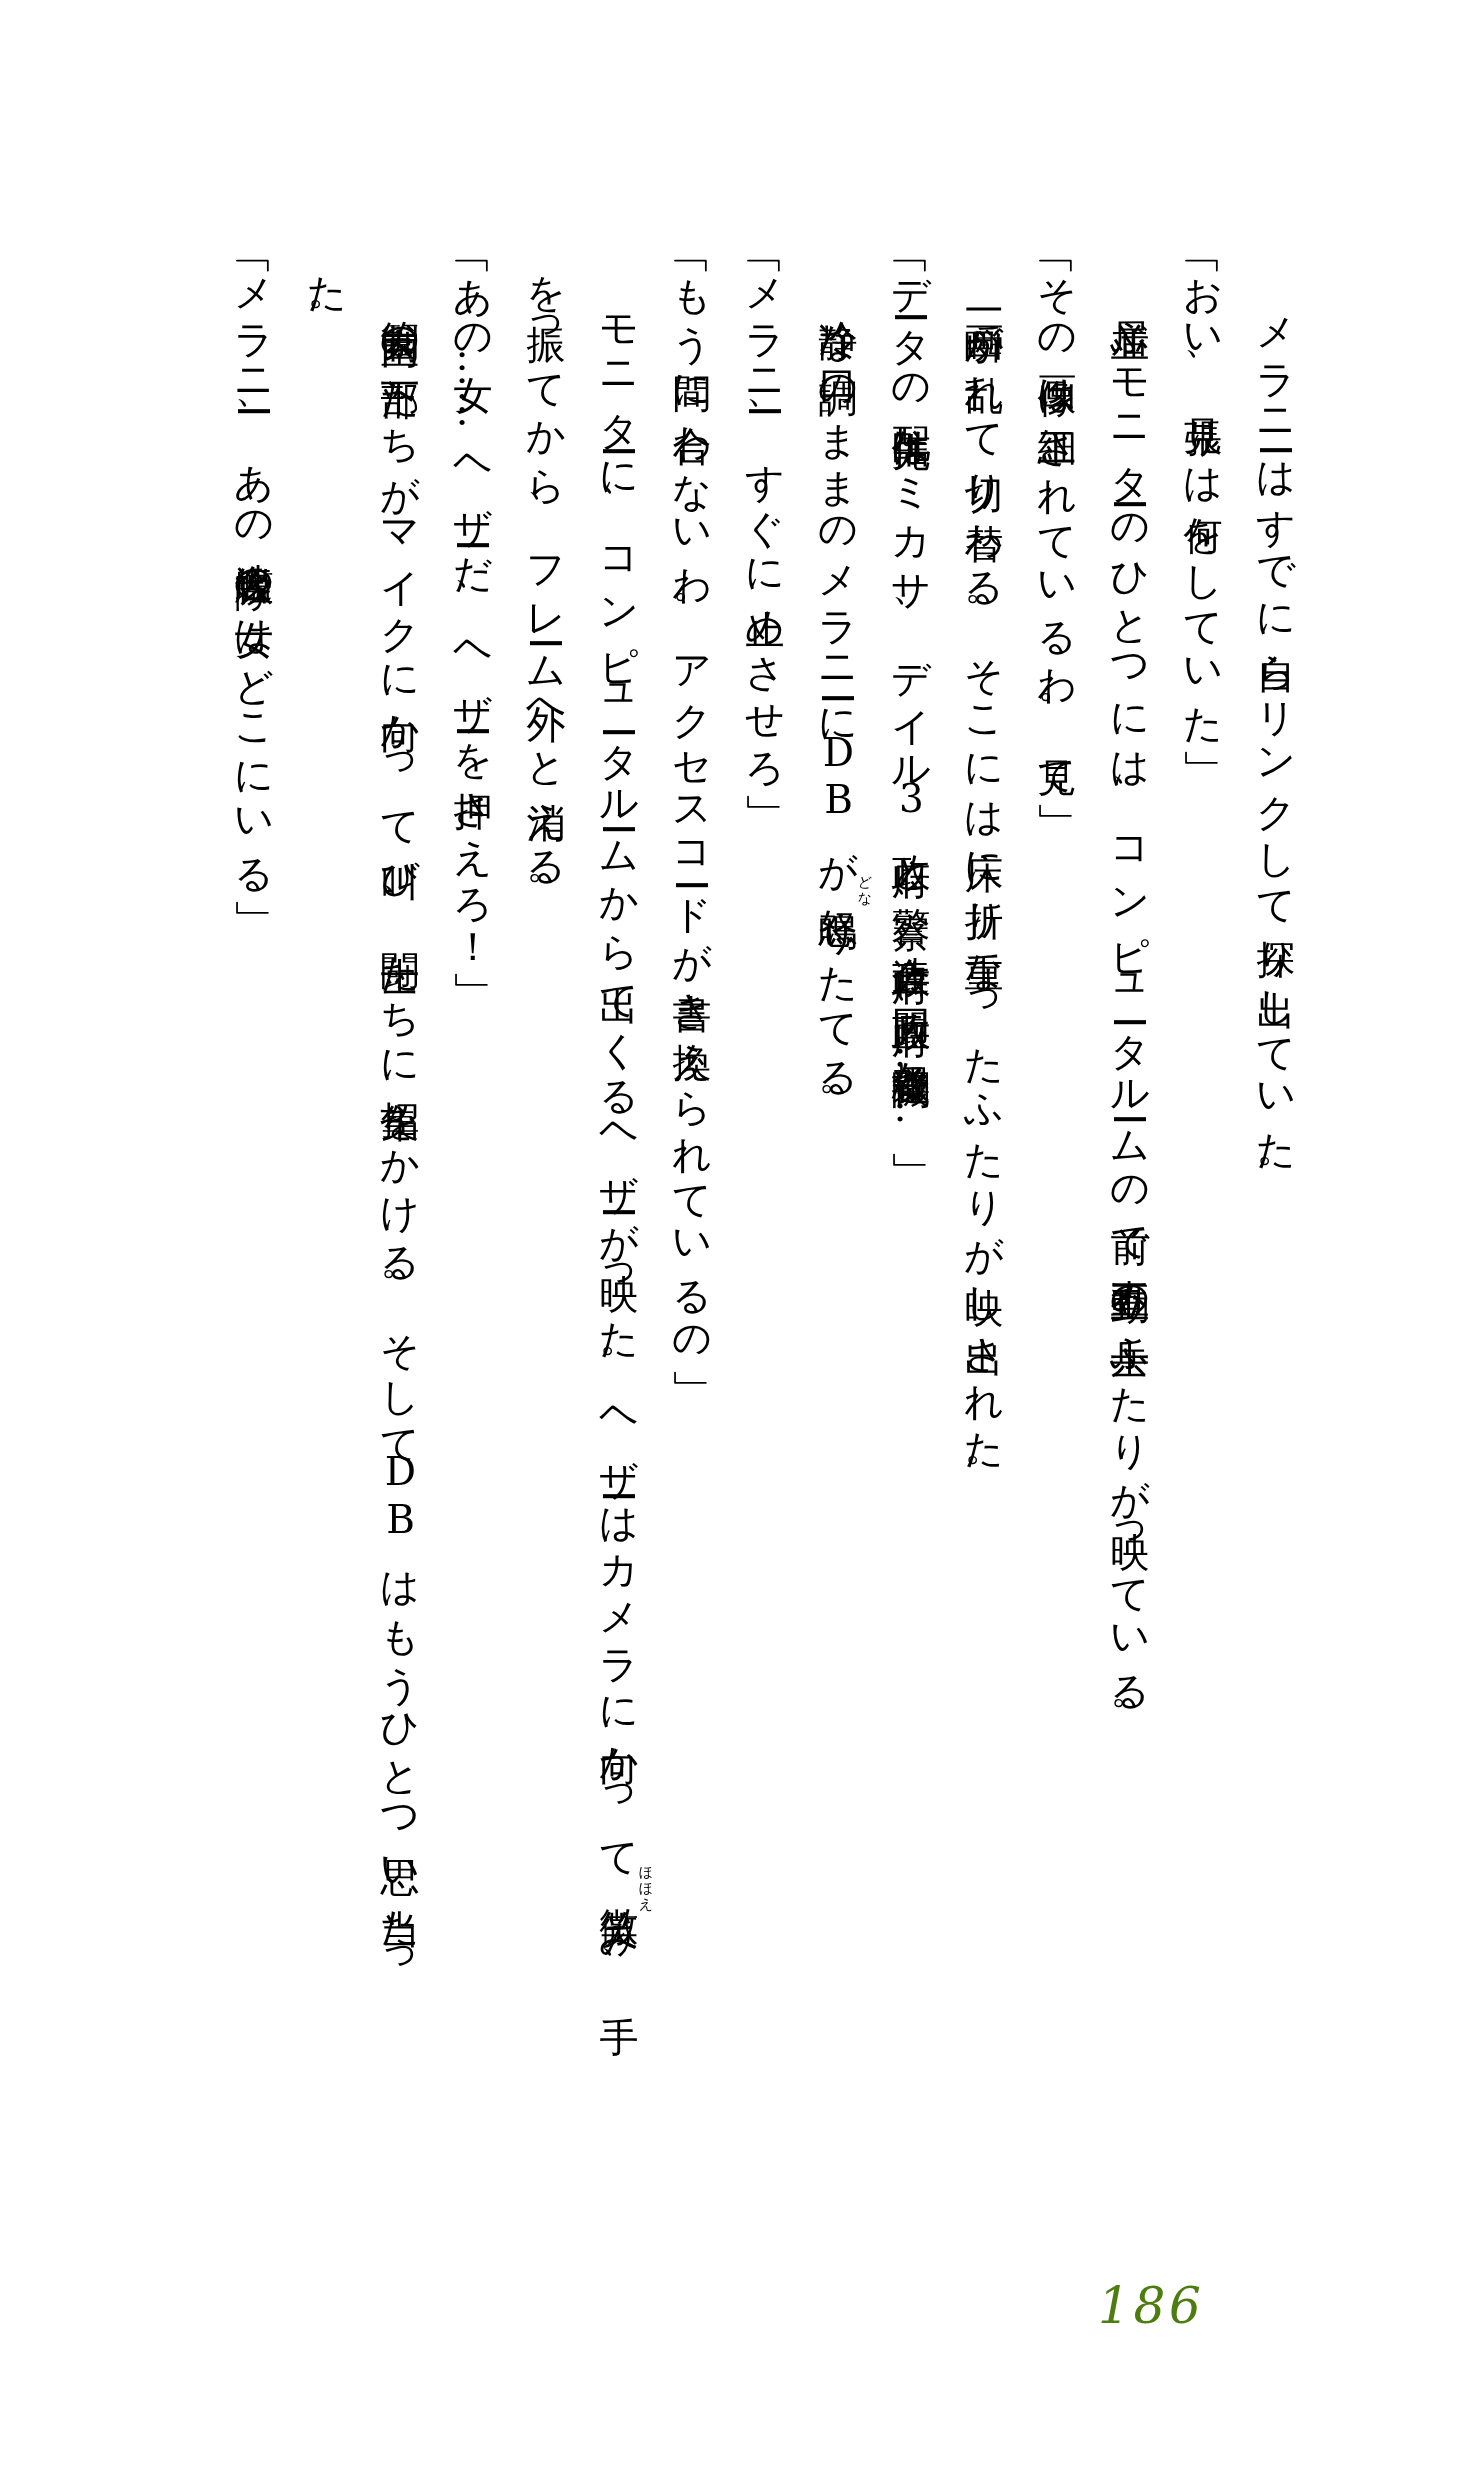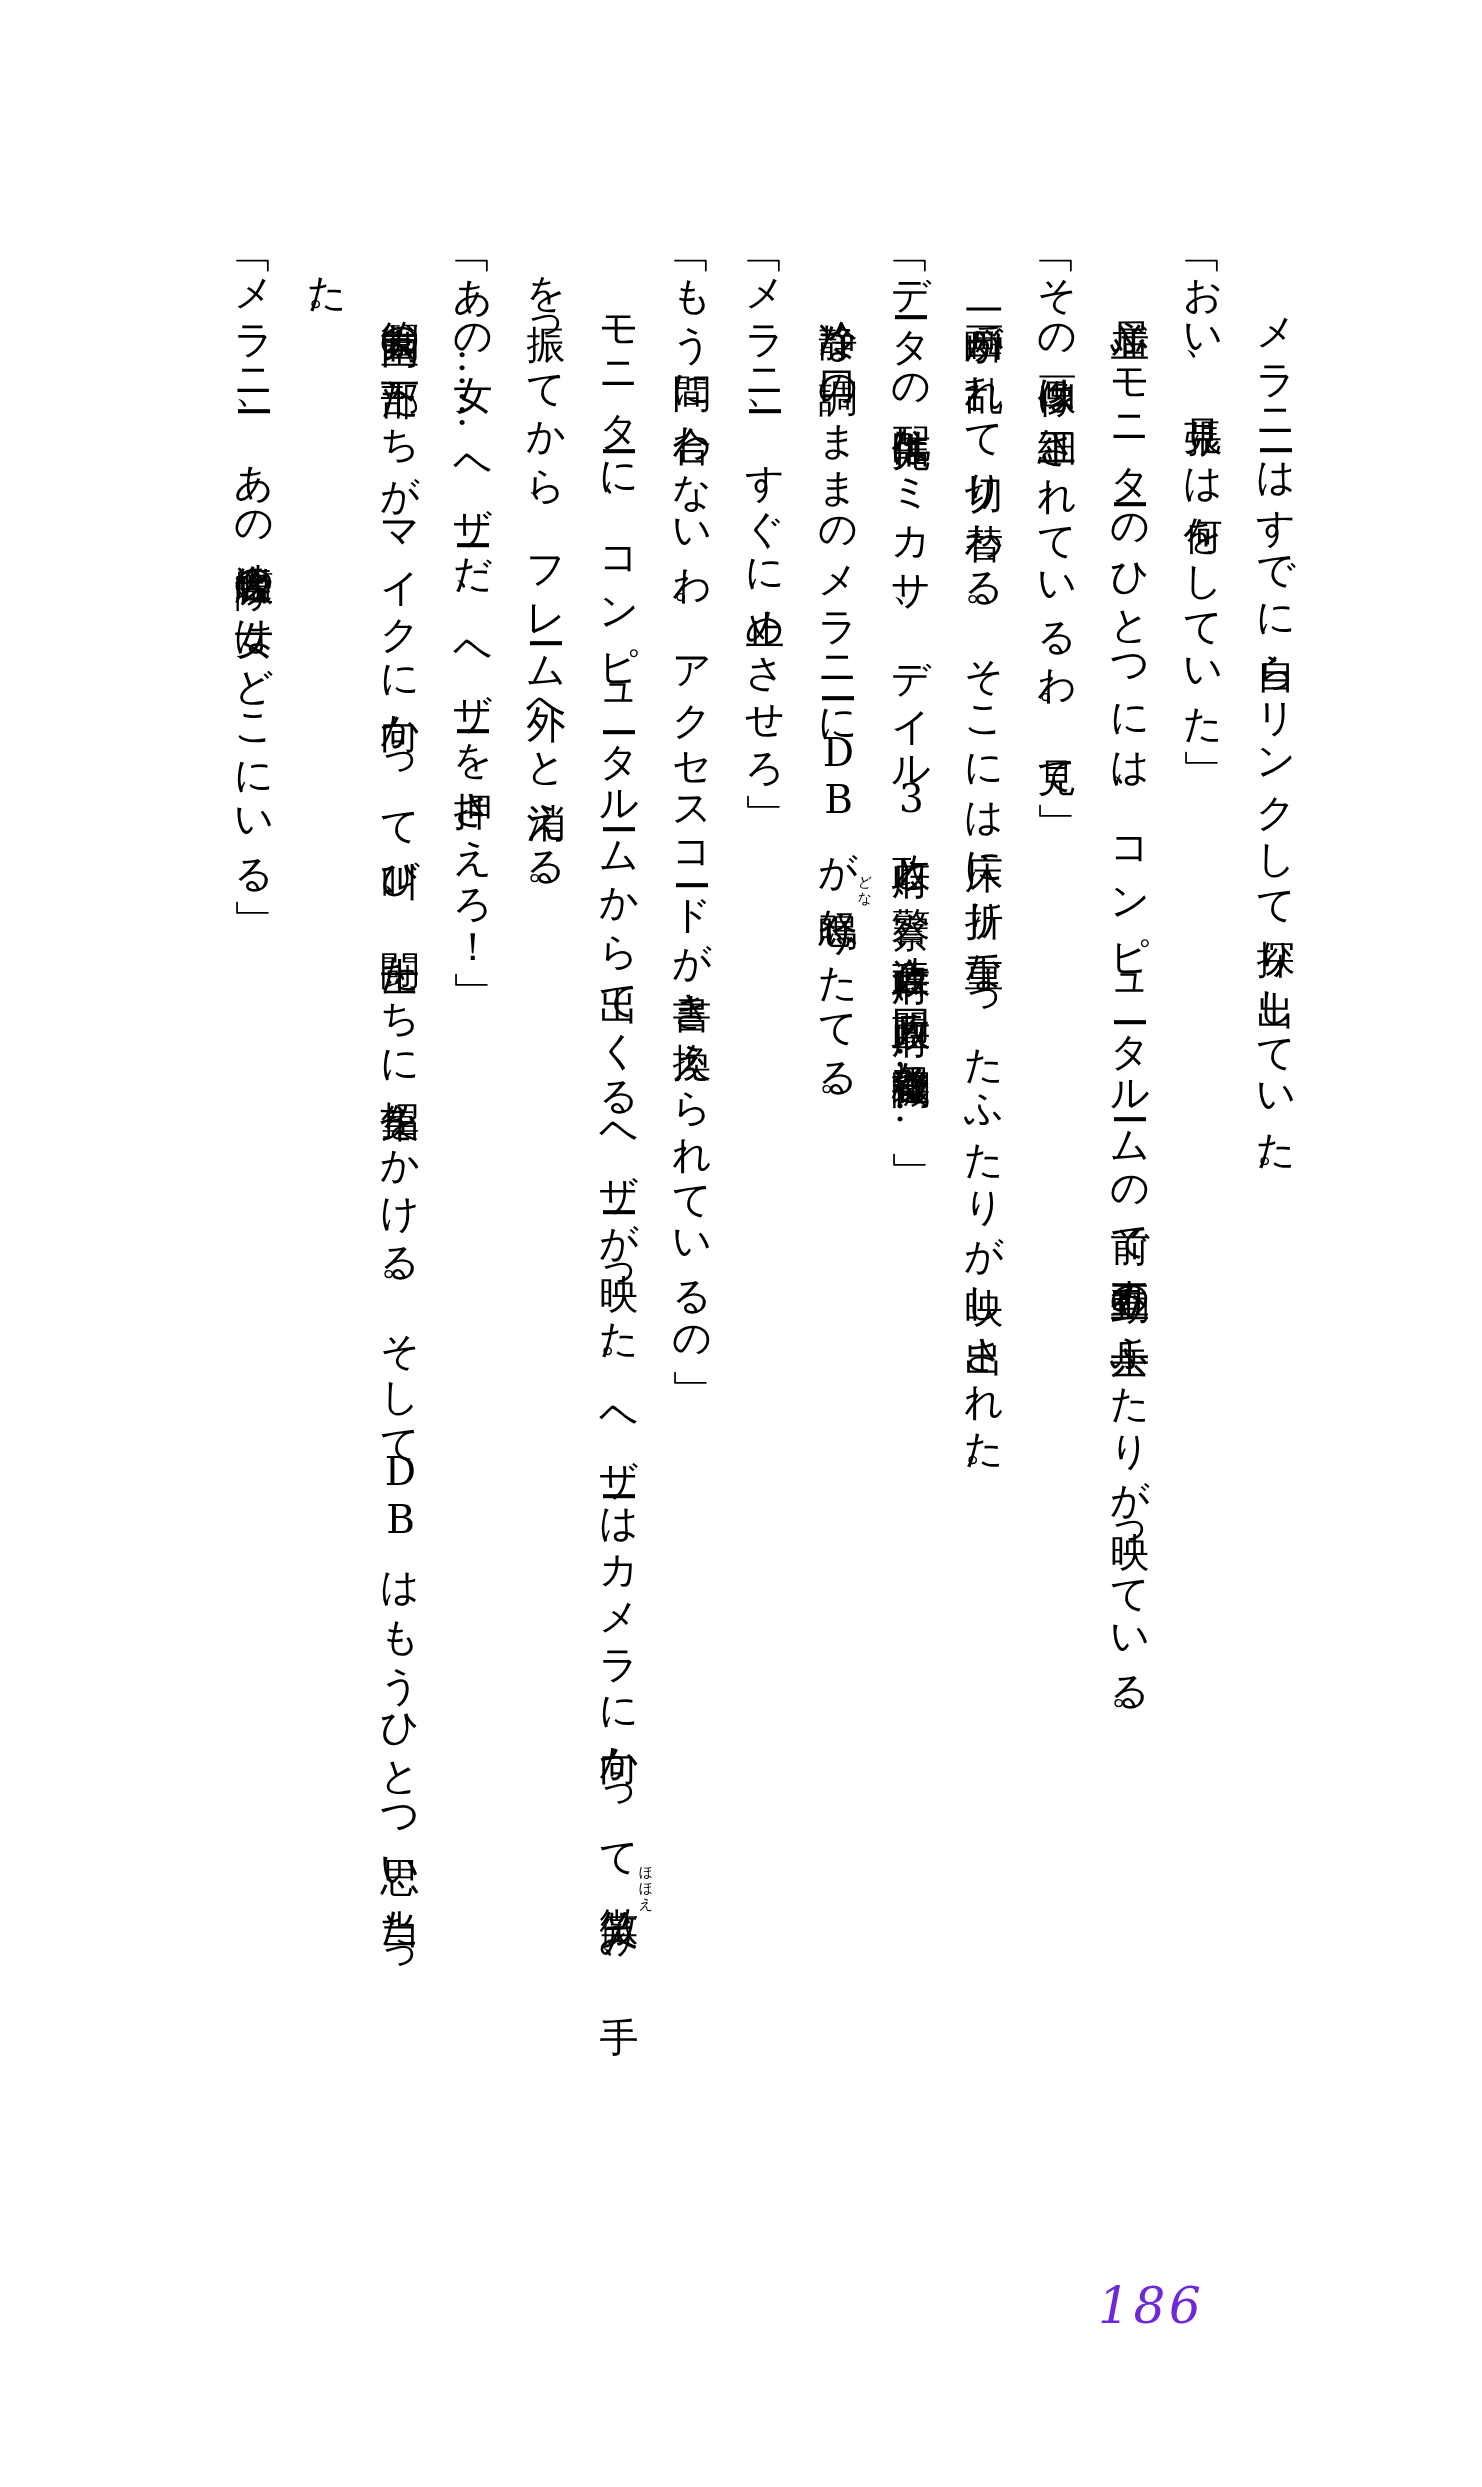--- a/index.html
+++ b/index.html
@@ -53,21 +53,21 @@
     letter-spacing: 0;
     font-family: "DejaVu Serif", "Liberation Serif", serif;
   }
   .page-number {
     position: absolute;
     top: 2277px;
     left: 1098px;
     font-size: 50px;
     font-style: italic;
     letter-spacing: 3.7px;
-    color: #6d28d9;
+    color: #4d7c0f;
   }
 </style>
 </head>
 <body>
 
 <div class="page">
   <div class="text-block" id="text-block">
       <p class="para indent">メラニーはすでに自らリンクして探り出していた。</p>
       <p class="para">「おい、見張りは何をしていた」</p>
       <p class="para indent">居並ぶモニターのひとつには、コンピュータルームの前で直立不動の兵士ふたりが映っている。</p>

